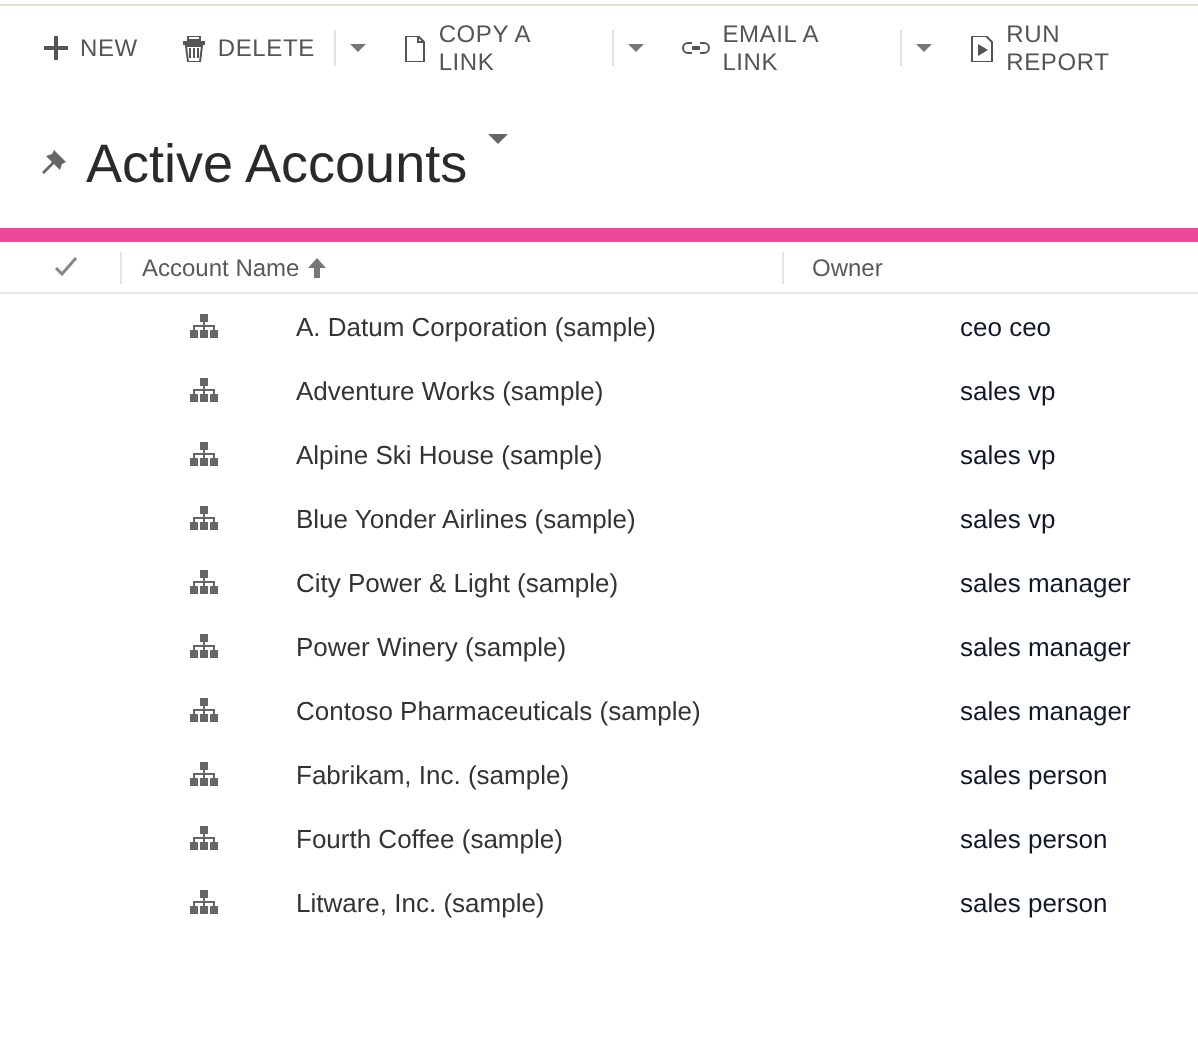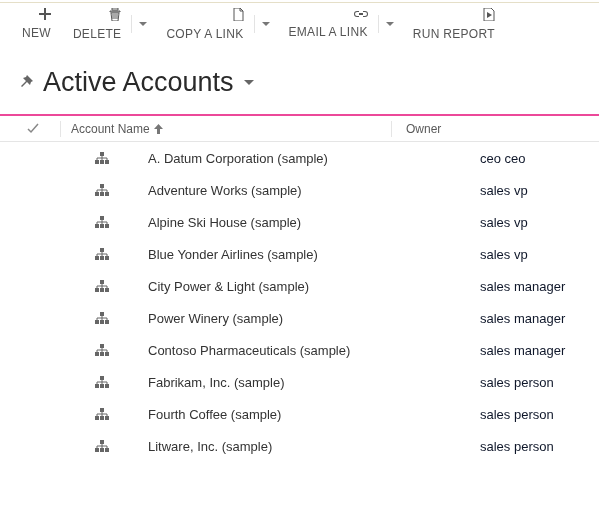--- a/index.html
+++ b/index.html
@@ -26,26 +26,25 @@
     display: flex;
     align-items: center;
     height: 38px;
     padding: 0 8px 0 16px;
     color: #555;
     font-size: 12px;
     letter-spacing: .3px;
   }
   .tb-item {
     display: flex;
-    align-items: flex-end;
+    align-items: center;
     gap: 6px;
     padding: 4px 6px;
     cursor: pointer;
     text-transform: uppercase;
-    flex-direction: column;
   }
   .tb-sep {
     width: 1px; height: 18px;
     background: #e3e3e3;
     margin: 0 4px;
   }
   .chevron-down {
     width: 14px; height: 14px;
     display: flex; align-items: center; justify-content: center;
     cursor: pointer;
@@ -59,31 +58,31 @@
     align-items: center;
     gap: 10px;
     padding: 24px 12px 16px 18px;
     color: #333;
   }
   .view-title {
     font-size: 27px;
     font-weight: 300;
     color: #2a2a2a;
     display: flex;
-    align-items: center;
+    align-items: flex-start;
     gap: 10px;
     cursor: pointer;
   }
   .view-title .chev {
     display: inline-flex;
   }
 
   
   .grid {
-    border-top: 2px solid #ec4899;
+    border-top: 7px solid #ec4899;
   }
   .grid-header {
     display: flex;
     align-items: center;
     height: 26px;
     border-bottom: 1px solid #e5e5e5;
     font-size: 12px;
     color: #5a5a5a;
     padding-left: 26px;
   }

